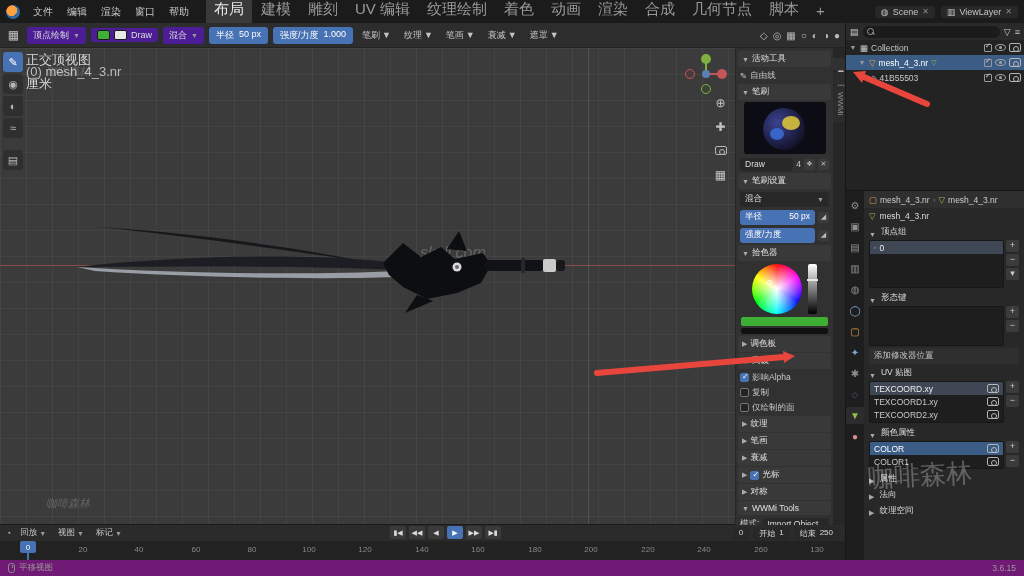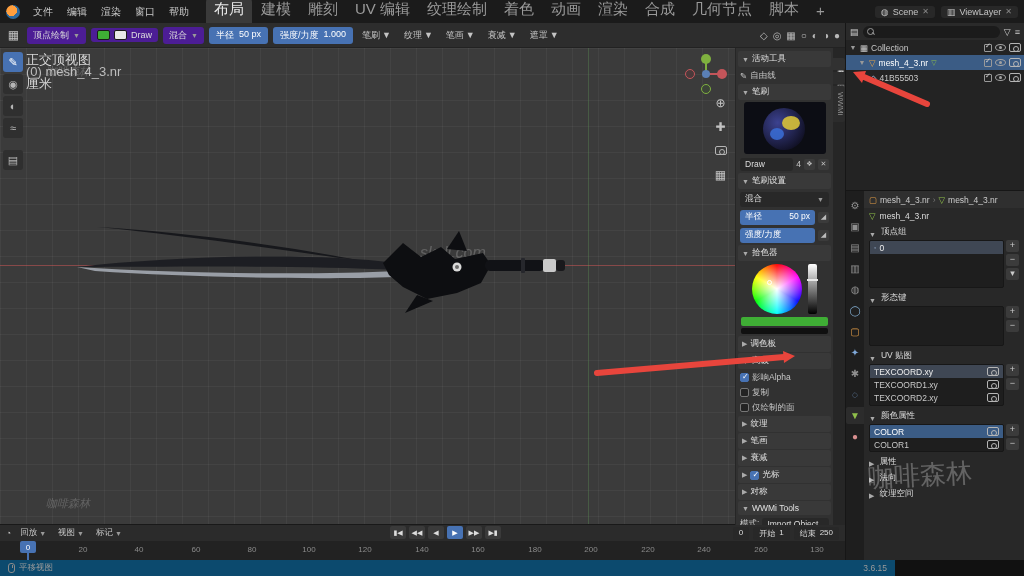--- a/index.html
+++ b/index.html
@@ -125,21 +125,21 @@
   .tbtn.play{background:#4772b3;color:#fff}
   #tl-hdr .rfields{margin-left:auto;display:flex;gap:4px}
   .tfield{background:#282828;border-radius:3px;padding:1px 6px;color:#ddd;display:flex;gap:4px;font-size:8px}
   #ruler{position:relative;height:20px;background:#222}
   .tick{position:absolute;top:4px;transform:translateX(-50%);color:#8a8a8a;font-size:8px}
   #playhead-line{position:absolute;left:27px;top:0;width:2px;height:20px;background:#4772b3}
   #playhead-chip{position:absolute;left:20px;top:0;width:16px;height:12px;background:#4772b3;border-radius:2px;
     color:#fff;font-size:8px;display:flex;align-items:center;justify-content:center}
 
   
-  #status{position:absolute;left:0;top:560px;width:895px;height:16px;background:#0c4a6e;display:flex;
+  #status{position:absolute;left:0;top:560px;width:1024px;height:16px;background:#701a75;display:flex;
     align-items:center;padding:0 8px;color:#9a9a9a;font-size:8.5px;z-index:20}
   .mouse{width:7px;height:10px;border:1px solid #8a8a8a;border-radius:3px;position:relative;margin-right:4px}
   .mouse::after{content:"";position:absolute;left:2.5px;top:1px;width:1px;height:3px;background:#8a8a8a}
   #status .right{margin-left:auto}
 
   
   #arrows{position:absolute;left:0;top:0;width:1024px;height:576px;z-index:60;pointer-events:none}
   #wm-big{position:absolute;left:868px;top:458px;font-size:26px;color:rgba(255,255,255,.28);z-index:55;transform:rotate(-3deg);pointer-events:none}
 </style>
 </head>
@@ -520,20 +520,21 @@
       <span>形态键</span>
     </div>
     <div class="lbwrap">
       <div class="lbox" style="height:40px"></div>
       <div class="lbtns">
         <span class="lbtn">+</span>
         <span class="lbtn">−</span>
       </div>
     </div>
 
+    <div class="exrow">添加修改器位置</div>
 
     <div class="pph">
       <span class="car">▼</span>
       <span>UV 贴图</span>
     </div>
     <div class="lbwrap">
       <div class="lbox" style="height:42px">
         <div class="lrow sel2">
           <span>TEXCOORD.xy</span>
           <span class="cam" style="margin-left:auto"></span>

